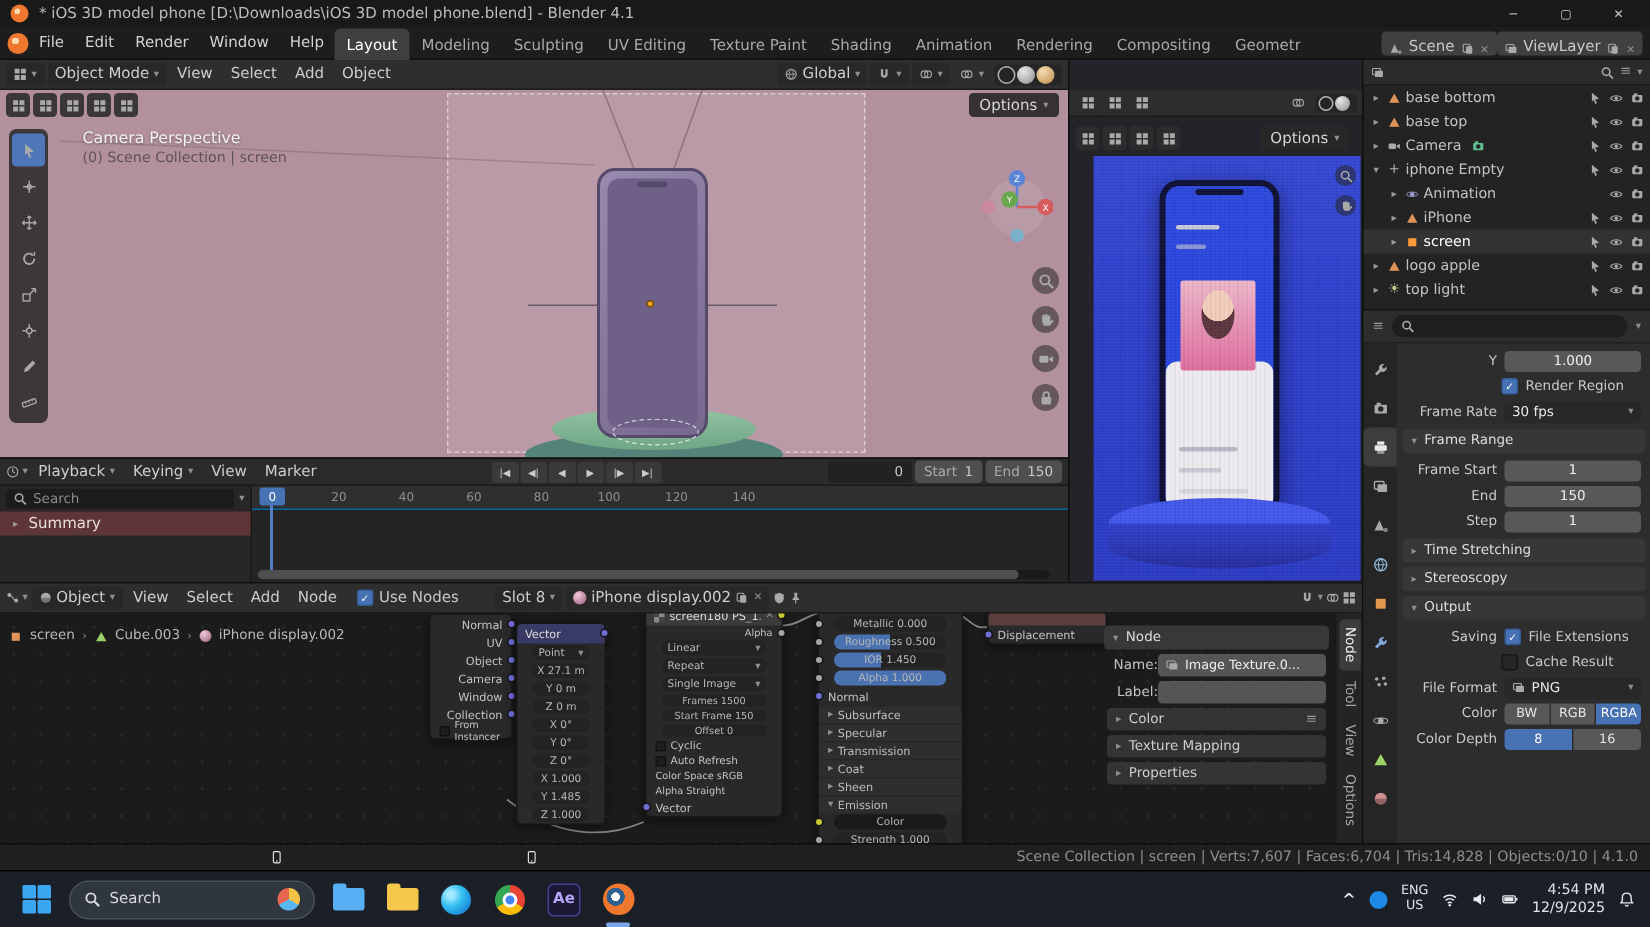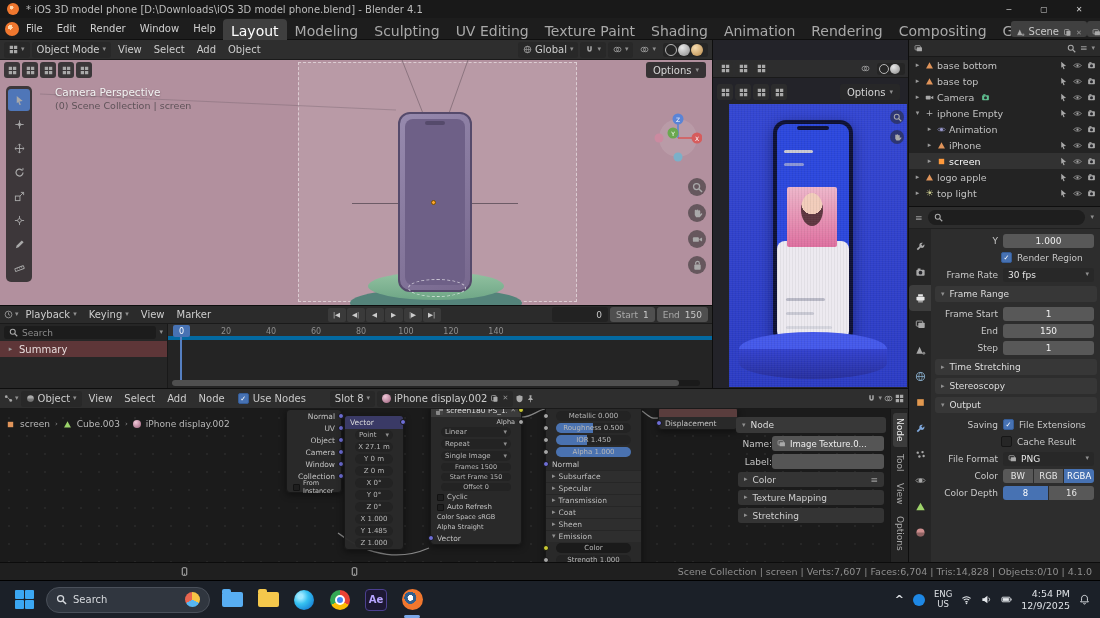--- a/index.html
+++ b/index.html
@@ -12,21 +12,21 @@
 .ic{width:11px;height:11px;flex:none;color:#a9a9a9}
 .ic.sm{width:9px;height:9px}
 .dd{font-size:7px;color:#909090;line-height:1}
 
 #titlebar{left:0;top:0;width:1100px;height:18px;background:#191919;display:flex;align-items:center;gap:7px;padding:0 7px;font-size:10px;color:#bdbdbd}
 .winbtn{width:28px;height:18px;display:flex;align-items:center;justify-content:center;font-size:8px;color:#cfcfcf}
 .blogo{width:12px;height:12px;border-radius:50%;background:radial-gradient(circle at 38% 38%,#ffd9b0 0 18%,#f0772e 19% 100%);flex:none}
 
 #menubar{left:0;top:18px;width:1100px;height:22px;background:#1d1d1d;display:flex;align-items:center;padding:0 5px;border-bottom:1px solid #0f0f0f}
 .menu{padding:0 7px;height:100%;display:flex;align-items:center;font-size:10px;color:#d2d2d2}
-.ws{padding:0 8px;height:24px;margin-top:4px;display:flex;align-items:center;font-size:14px;color:#a9a9a9;border-radius:4px 4px 0 0;white-space:nowrap}
+.ws{padding:0 8px;height:24px;margin-top:4px;display:flex;align-items:center;font-size:10px;color:#a9a9a9;border-radius:4px 4px 0 0;white-space:nowrap}
 .ws.active{background:#3f3f3f;color:#fff}
 .pill{background:#404040;border-radius:3px;height:16px;display:flex;align-items:flex-end;gap:4px;padding:0 5px;font-size:10px}
 
 .hdrbar{background:#2e2e2e;display:flex;align-items:center;gap:2px;padding:0 4px;border-bottom:1px solid #1a1a1a}
 .hbtn{height:16px;display:flex;align-items:center;gap:3px;padding:0 5px;border-radius:3px;color:#cdcdcd;font-size:10px;white-space:nowrap}
 .hbtn.fld{background:#282828}
 .ball{width:12px;height:12px;border-radius:50%;flex:none}
 .ballwrap{display:flex;gap:1px;background:#252525;border-radius:3px;padding:1px 2px;align-items:center}
 .ballsel{background:#4b628c;border-radius:3px;padding:0 1px}
 
@@ -57,21 +57,21 @@
 .olhdr{height:17px;background:#2b2b2b;display:flex;align-items:center;gap:4px;padding:0 5px;border-bottom:1px solid #191919}
 .olrow{height:16px;display:flex;align-items:center;gap:3px;padding:0 4px;font-size:9.5px;color:#c2c2c2;white-space:nowrap}
 .olrow.sel{background:rgba(255,255,255,.07);color:#fff}
 .olarr{width:9px;font-size:7px;color:#9a9a9a;text-align:center}
 .olicons{margin-left:auto;display:flex;gap:5px;align-items:center;color:#8d8d8d}
 
 #tl{left:0;top:305px;width:712px;height:83px;background:#222;border-top:1px solid #0e0e0e}
 .transport{display:flex;gap:1px}
 .tbtn{width:18px;height:14px;background:#3a3a3a;border-radius:2px;display:flex;align-items:center;justify-content:center;font-size:6.5px;color:#ccc}
 .numfld{background:#4f4f4f;border-radius:3px;height:15px;display:flex;align-items:center;padding:0 6px;gap:5px;font-size:9px}
-.ruler{position:absolute;left:168px;top:18px;width:544px;height:16px;background:#2f2f2f;border-bottom:4px solid #0369a1}
+.ruler{position:absolute;left:168px;top:18px;width:544px;height:16px;background:#2f2f2f;border-bottom:1px solid #0369a1}
 .tick{position:absolute;top:3px;transform:translateX(-50%);font-size:8px;color:#8f8f8f}
 .playline{position:absolute;width:2px;background:#5680c2}
 .playbadge{position:absolute;background:#4772b3;border-radius:2px;color:#fff;font-size:8px;display:flex;align-items:center;justify-content:center}
 .srchfld{background:#1c1c1c;border-radius:3px;height:13px;display:flex;align-items:center;gap:4px;padding:0 5px;font-size:9px;color:#8a8a8a}
 
 #se{left:0;top:388px;width:908px;height:174px;background:#1b1b1b;border-top:1px solid #0e0e0e}
 #secanvas{position:absolute;left:0;top:20px;width:890px;height:154px;overflow:hidden;background-image:radial-gradient(rgba(255,255,255,.05) 1px,transparent 1.2px);background-size:18px 18px;background-color:#1b1b1b}
 .node{position:absolute;background:rgba(42,42,42,.96);border:1px solid #171717;border-radius:4px;box-shadow:0 2px 7px rgba(0,0,0,.45);font-size:7.5px;color:#c3c3c3}
 .nhdr{height:13px;display:flex;align-items:center;gap:3px;padding:0 5px;background:#3b3b3b;border-radius:3px 3px 0 0;font-size:7.5px;color:#ddd;white-space:nowrap;overflow:hidden}
 .nrow{position:relative;height:12px;display:flex;align-items:center;padding:0 6px;white-space:nowrap;overflow:visible}
@@ -1150,21 +1150,21 @@
             <span>Color</span>
             <span class="grow"></span>
             <span style="font-size:9px;color:#9a9a9a">≡</span>
           </div>
         <div class="npcol">
             <span class="dd">▸</span>
             <span>Texture Mapping</span>
           </div>
         <div class="npcol">
             <span class="dd">▸</span>
-            <span>Stretching</span>
+            <span>Properties</span>
           </div>
       </div>
     </div>
 
     <div class="vtabs">
       <span class="vtab active">Node</span>
       <span class="vtab">Tool</span>
       <span class="vtab">View</span>
       <span class="vtab">Options</span>
     </div>

